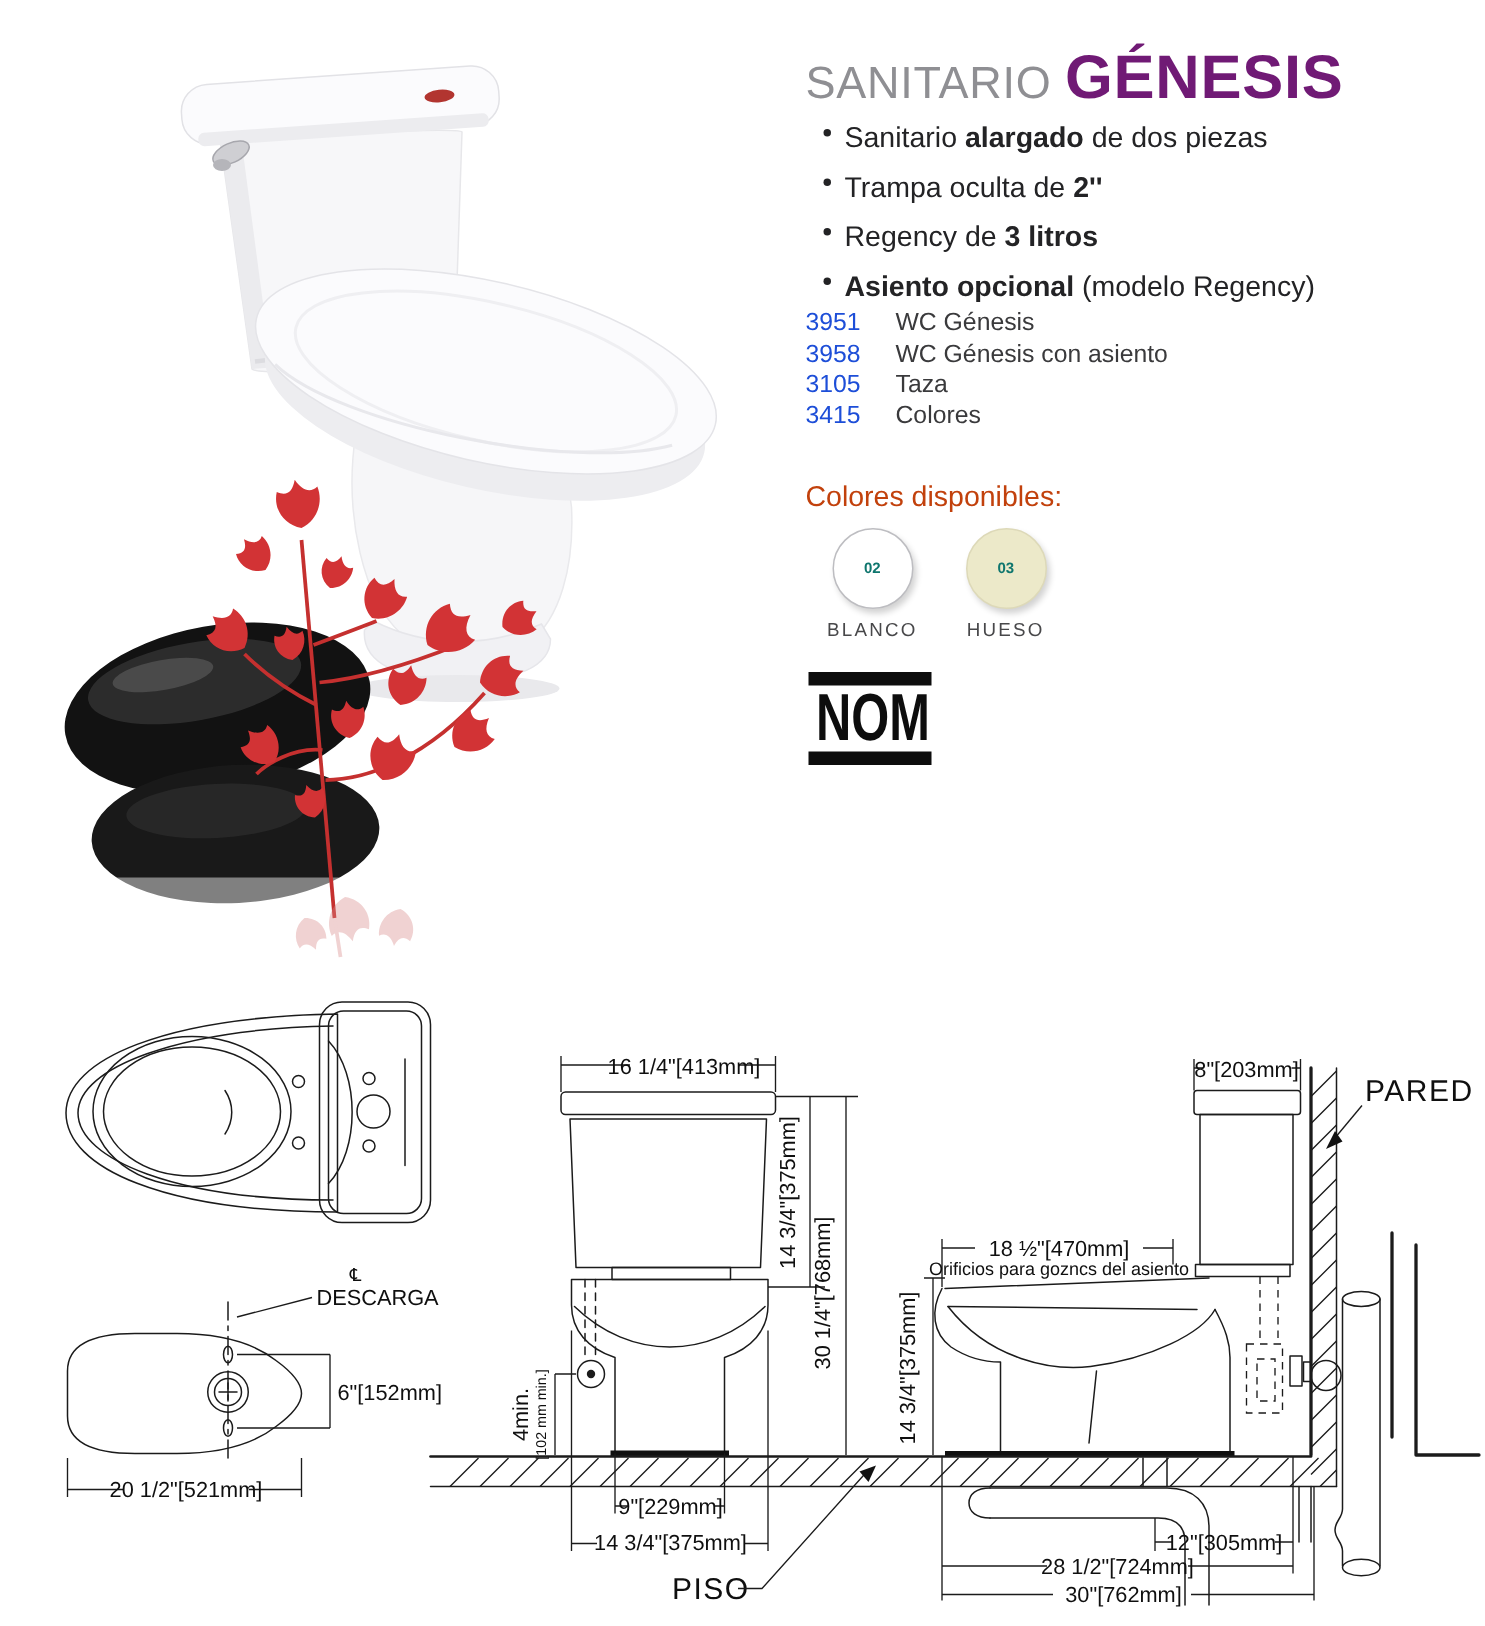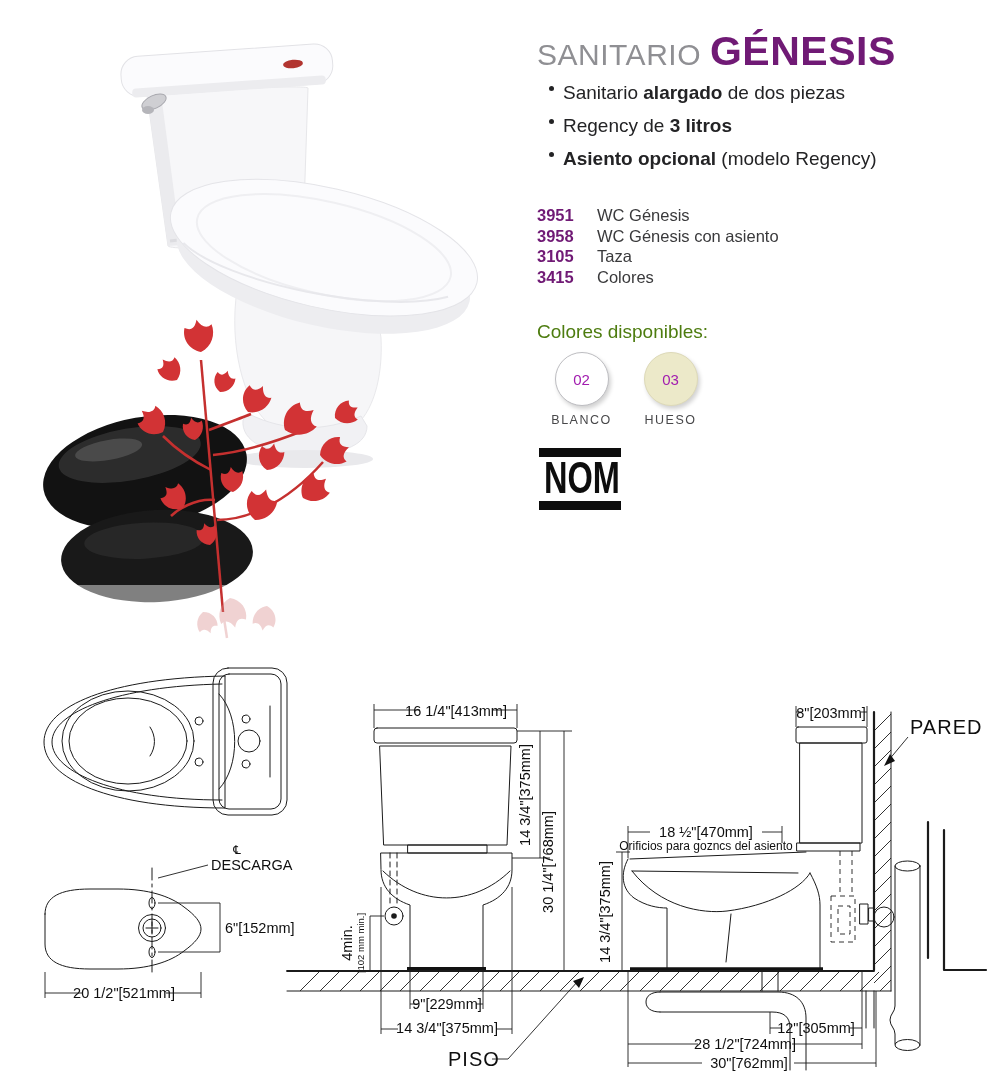--- a/index.html
+++ b/index.html
@@ -10,27 +10,27 @@
   .right{position:absolute;left:537px;top:0;width:440px;}
   .title{position:absolute;top:28px;left:0;display:flex;align-items:baseline;gap:9px;white-space:nowrap;}
   .title .prefix{font-size:30px;color:#8f8f93;letter-spacing:.5px;}
   .title .name{font-size:41px;font-weight:800;color:#701a75;letter-spacing:.5px;}
   .features{position:absolute;top:76px;left:12px;font-size:19px;line-height:33px;color:#232325;}
   .feature{display:flex;align-items:baseline;}
   .feature .dot{width:5px;height:5px;background:#232325;border-radius:50%;margin-right:9px;flex:0 0 auto;position:relative;top:-4px;align-self:center;}
   .feature b{font-weight:700;}
   .codes{position:absolute;top:205px;left:0;font-size:16.5px;line-height:20.5px;}
   .code-row{display:flex;}
-  .code-row .code{font-weight:700;width:48px;color:#701a75;}
+  .code-row .code{font-weight:400;width:48px;color:#1d4ed8;}
   .code-row .lbl{color:#3a3a3c;margin-left:12px;}
-  .colores-h{position:absolute;top:321px;left:0;font-size:19px;color:#4d7c0f;}
+  .colores-h{position:absolute;top:321px;left:0;font-size:19px;color:#c2410c;}
   .swatches{position:absolute;top:352px;left:0;display:flex;}
   .swatch{width:89px;text-align:center;}
   .swatch .circle{width:52px;height:52px;border-radius:50%;margin:0 auto;display:flex;align-items:center;justify-content:center;
-                  font-size:15px;font-weight:400;color:#a21caf;box-shadow:2px 3px 4px rgba(0,0,0,.18);}
+                  font-size:10px;font-weight:700;color:#0f766e;box-shadow:2px 3px 4px rgba(0,0,0,.18);}
   .swatch.s0 .circle{border:1.5px solid #bdbdc1;background:#fff;}
   .swatch.s1 .circle{border:1px solid #ddd9b8;}
   .swatch .clabel{margin-top:7px;font-size:12.5px;letter-spacing:1.5px;color:#48484a;}
   .nom{position:absolute;top:448px;left:2px;width:82px;text-align:left;}
   .nom .bar{height:9px;background:#0d0d0d;}
   .nom .letters{font-size:37px;font-weight:700;color:#0d0d0d;line-height:44px;
                 transform:scale(.88,1.2);transform-origin:center;}
 
   
   .ln{stroke:#1b1b1b;stroke-width:1;fill:none;stroke-linejoin:round;stroke-linecap:round;}
@@ -135,20 +135,24 @@
 <div class="right">
   <div class="title">
     <span class="prefix">SANITARIO</span>
       <span class="name">GÉNESIS</span>
   </div>
 
   <div class="features">
     <div class="feature">
         <span class="dot"></span>
         <span><span>Sanitario </span><b>alargado</b><span> de dos piezas</span></span>
+      </div>
+    <div class="feature">
+        <span class="dot"></span>
+        <span><span>Trampa oculta de </span><b>2''</b><span></span></span>
       </div>
     <div class="feature">
         <span class="dot"></span>
         <span><span>Regency de </span><b>3 litros</b><span></span></span>
       </div>
     <div class="feature">
         <span class="dot"></span>
         <span><span></span><b>Asiento opcional</b><span> (modelo Regency)</span></span>
       </div>
   </div>

